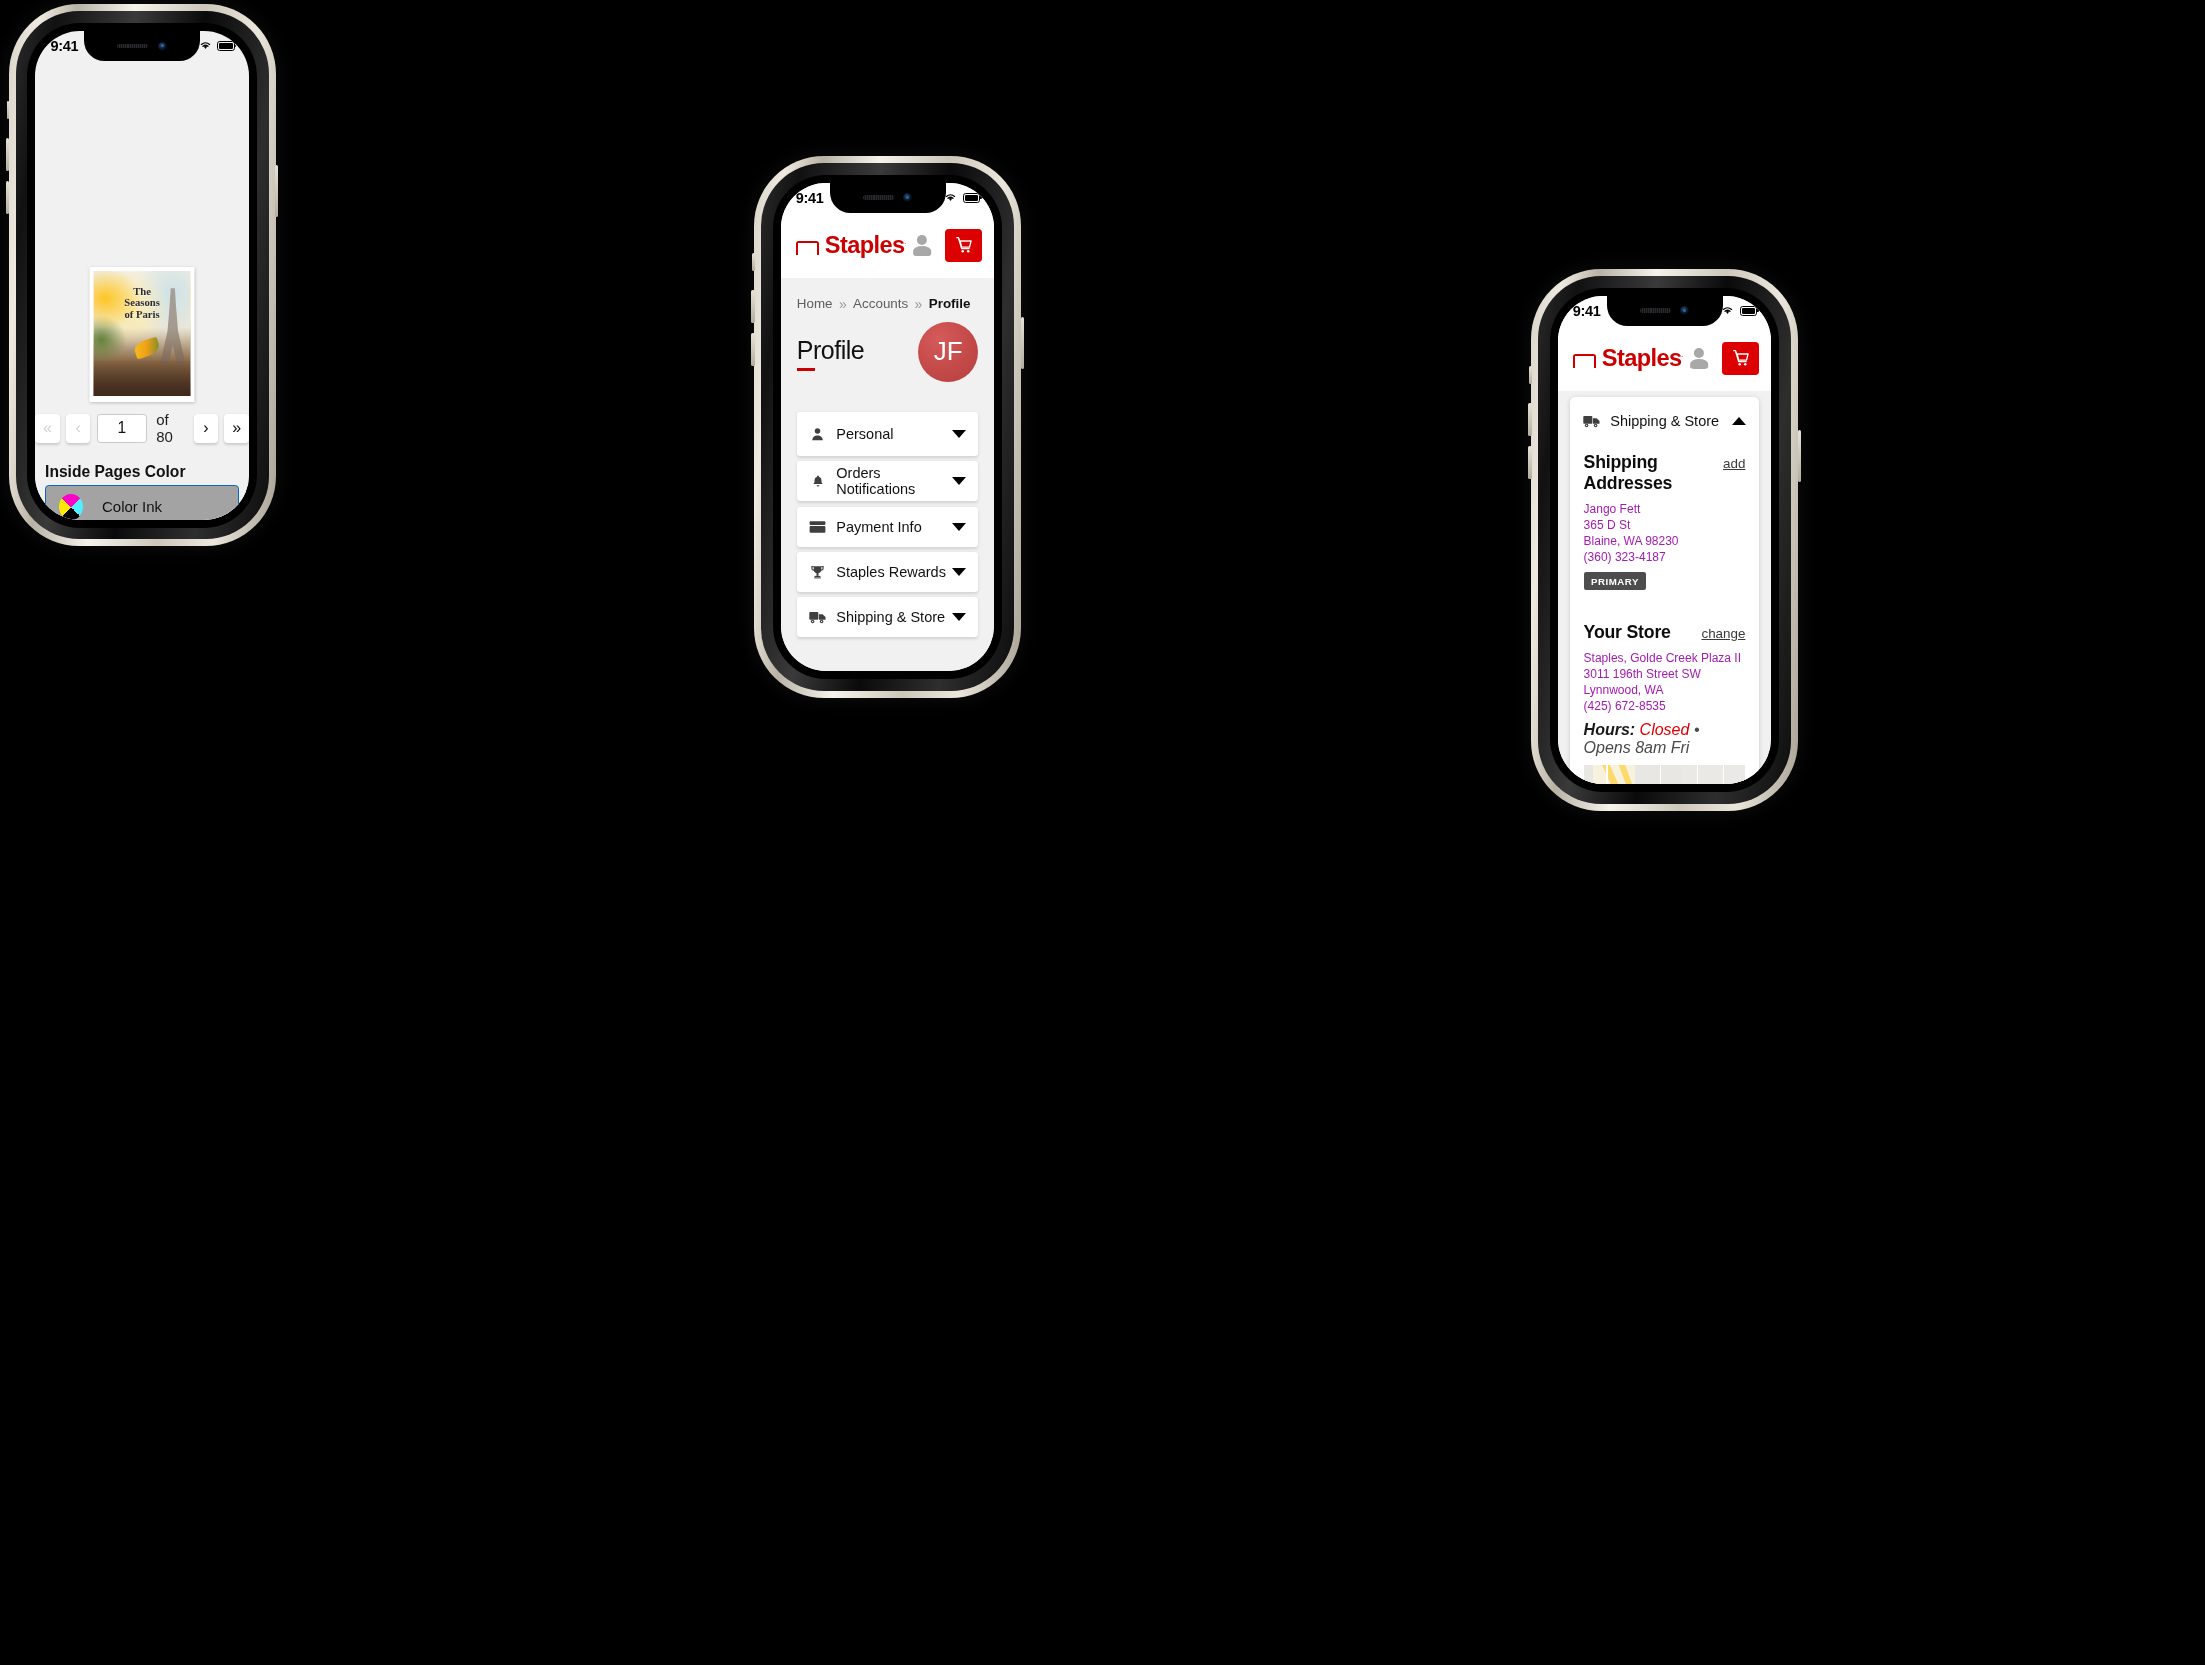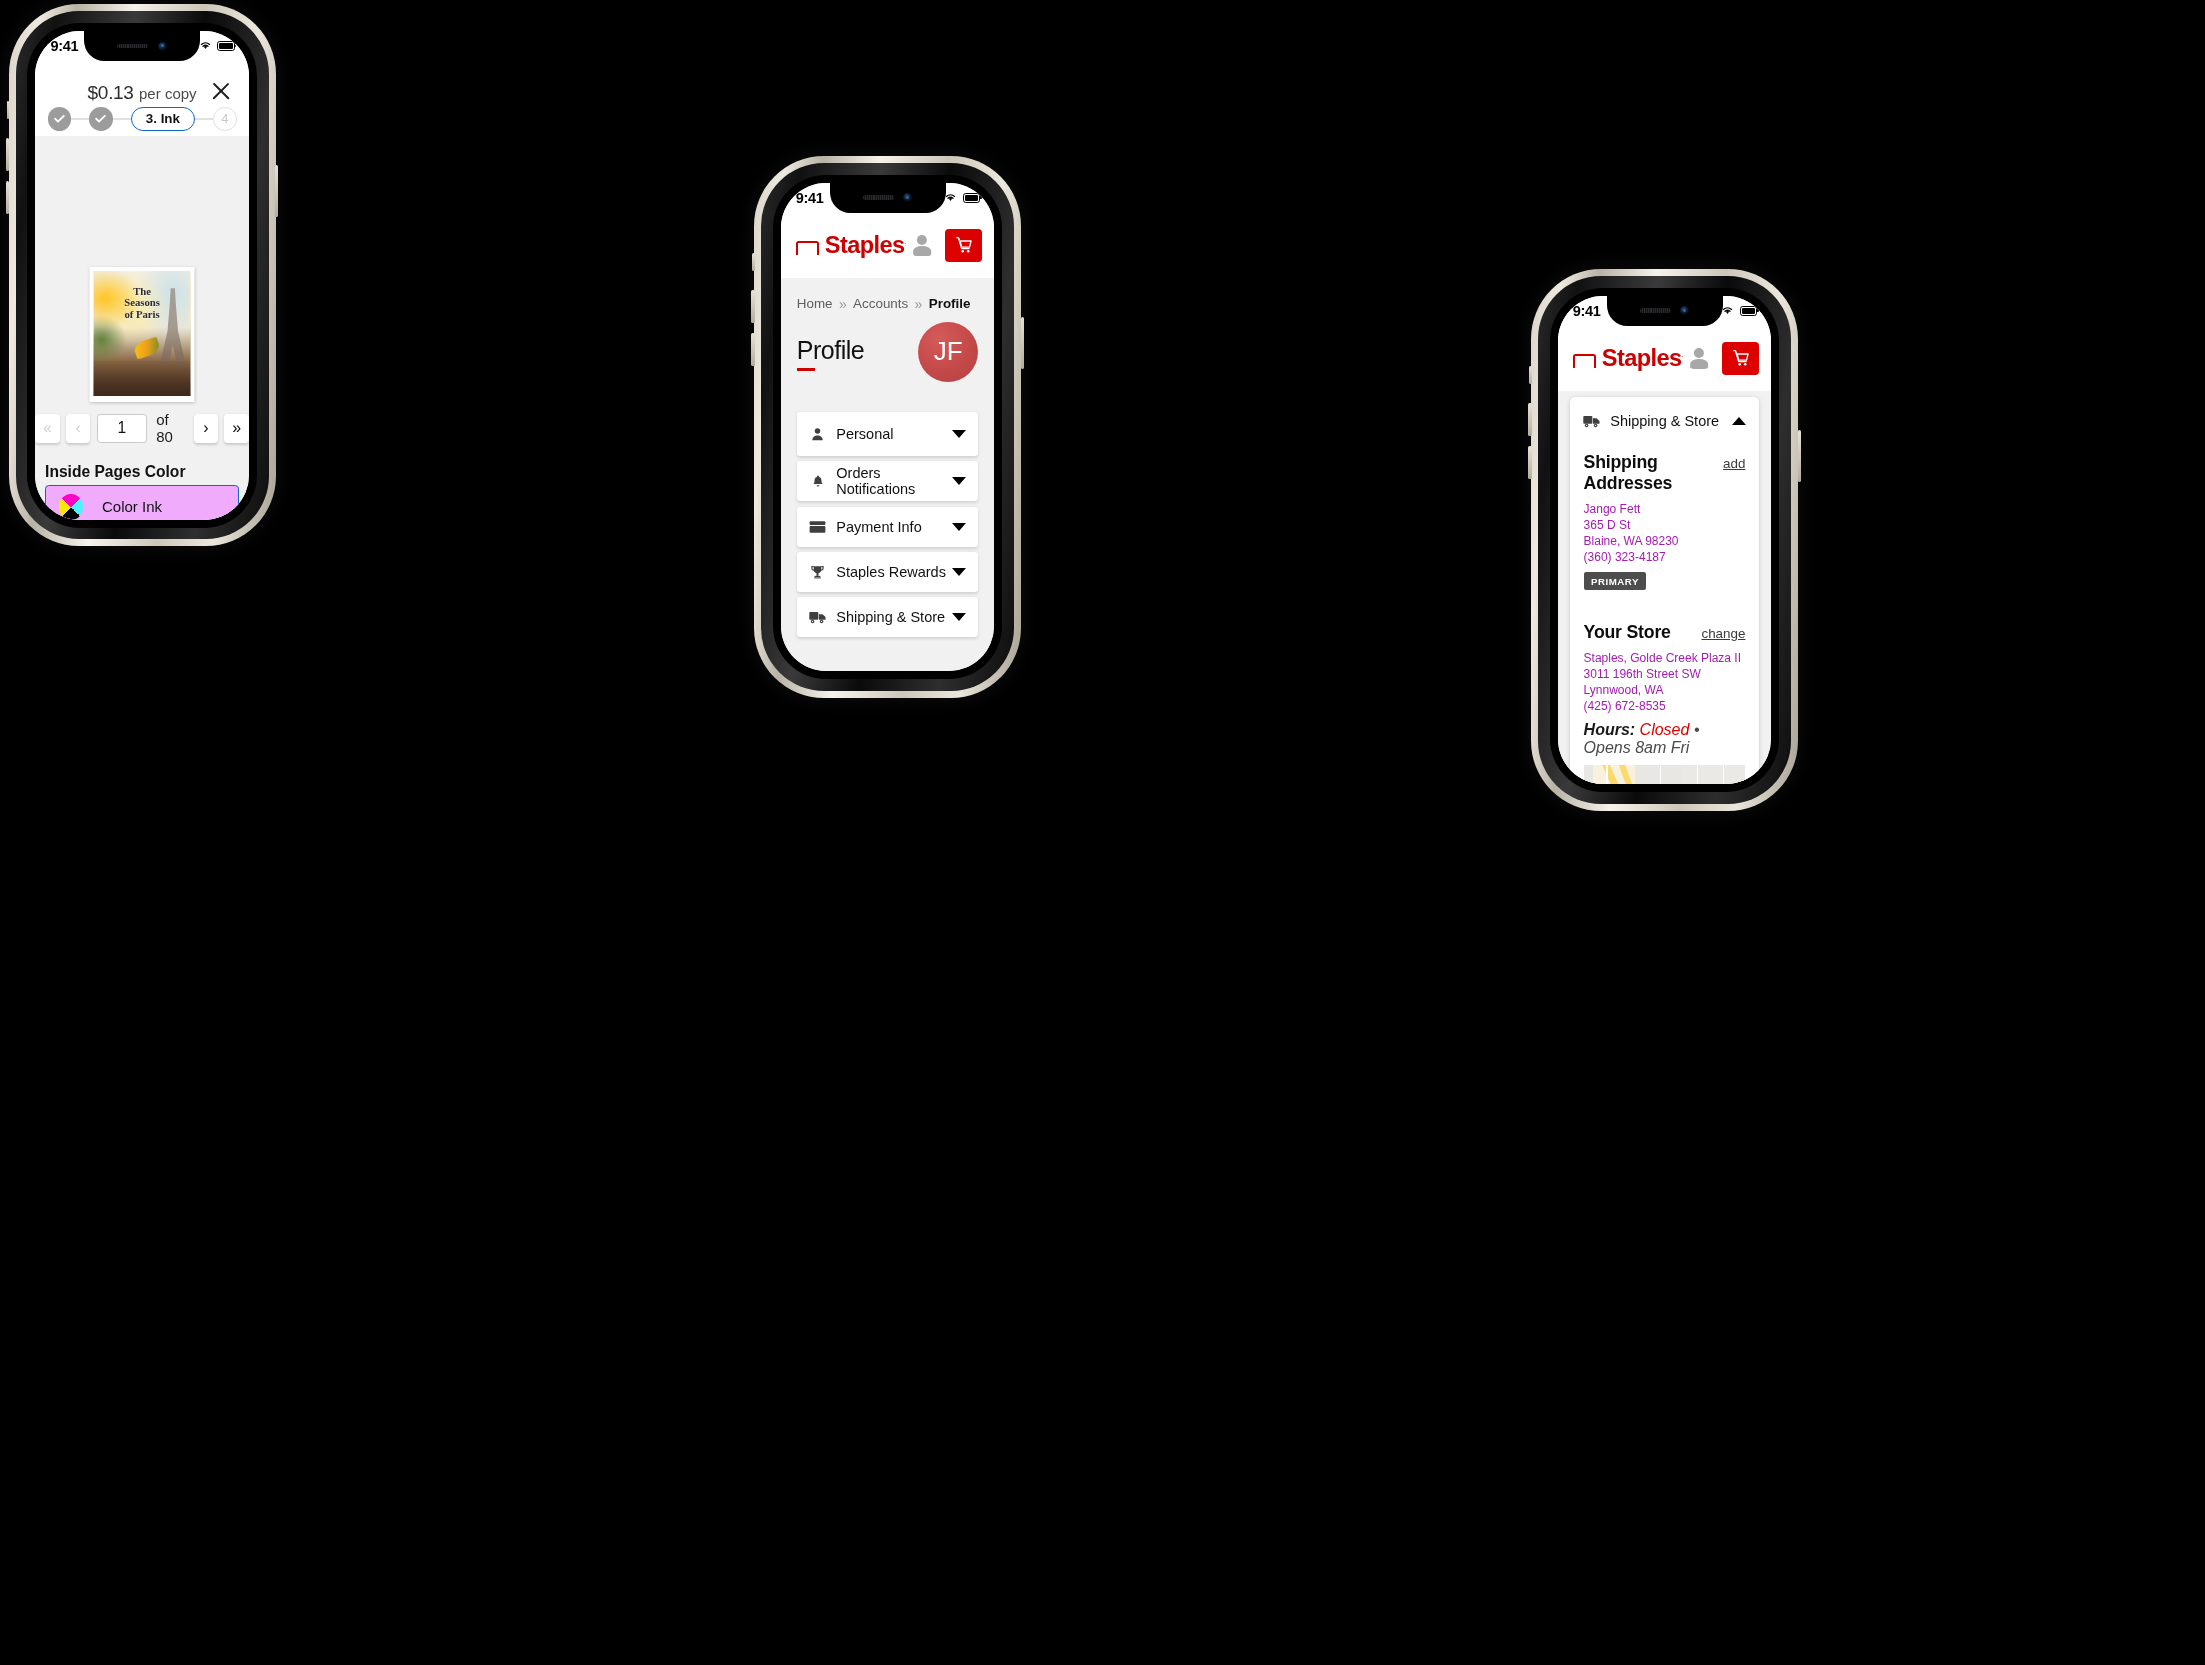--- a/index.html
+++ b/index.html
@@ -128,21 +128,21 @@
 
   .pager { position:absolute; left:0; right:0; top:275px; display:flex; align-items:center; justify-content:center; gap:6.4px; }
   .pgbtn { width:29px; height:29px; background:#fff; border-radius:3.8px; box-shadow:0 1.1px 2.7px rgba(0,0,0,.16);
            display:flex; align-items:center; justify-content:center; font-size:16px; line-height:1; color:#0b0b0b; }
   .pgbtn.dim { color:#d2d2d2; }
   .pgfield { width:59px; height:29px; background:#fff; border:1.1px solid #c9c9c9; border-radius:3.2px;
              display:flex; align-items:center; justify-content:center; font-size:15.6px; color:#111; }
   .pgof { font-size:15px; color:#1d1d1d; padding:0 3.2px; }
 
   .p1-sect { position:absolute; left:9.7px; right:9.7px; top:327px; font-size:15.6px; font-weight:700; color:#111; }
-  .opt { position:absolute; left:9.7px; right:9.7px; height:43px; background:#f0abfc; border-radius:3.8px;
+  .opt { position:absolute; left:9.7px; right:9.7px; height:43px; background:#a3a3a3; border-radius:3.8px;
          display:flex; align-items:center; padding-left:13px; box-shadow:0 1.1px 2.7px rgba(0,0,0,.12); }
   .opt.sel { border:1.6px solid #0d67c9; box-shadow:none; }
   .opt-label { font-size:15px; color:#111; margin-left:19.3px; }
   .cmyk { width:23.6px; height:26px; border-radius:50%; overflow:hidden; position:relative; flex:0 0 auto;
           background: conic-gradient(from -45deg, #ff00c8 0deg 90deg, #4ff0ff 90deg 180deg, #000 180deg 270deg, #ffe800 270deg 360deg); }
 
   
   #p2 { left: 754px; top: 156px; width: 267px; height: 542px; }
   .st-head { position:absolute; left:0; right:0; top:0; background:#fff; display:flex; align-items:center; z-index:12; }
   .st-logo { display:flex; align-items:flex-end; }
@@ -231,44 +231,20 @@
                     <path d="M4.4 8.2a11.6 11.6 0 0115.2 0" stroke="#000" stroke-width="2.4" fill="none" stroke-linecap="round"></path>
                     <path d="M7.4 11.6a7.2 7.2 0 019.2 0" stroke="#000" stroke-width="2.4" fill="none" stroke-linecap="round"></path>
                   </svg>
           </span>
           <span class="battery" style="width:17.7px;height:9.7px;">
                   <span style="right:1.1px;"></span>
                 </span>
         </div>
       </div>
 
-      <div class="p1-head">
-        <div class="p1-price">
-          <b>$0.13</b><span>per copy</span>
-        </div>
-        <div class="p1-close"></div>
-
-        <div class="stepper">
-          <div class="step-dot">
-            <svg viewBox="0 0 24 24">
-                    <path d="M4 12.5l5.2 5.2L20 7" stroke="#fff" stroke-width="3.4" fill="none" stroke-linecap="round" stroke-linejoin="round"></path>
-                  </svg>
-          </div>
-          <div class="step-line"></div>
-          <div class="step-dot">
-            <svg viewBox="0 0 24 24">
-                    <path d="M4 12.5l5.2 5.2L20 7" stroke="#fff" stroke-width="3.4" fill="none" stroke-linecap="round" stroke-linejoin="round"></path>
-                  </svg>
-          </div>
-          <div class="step-line"></div>
-          <div class="step-cur">3. Ink</div>
-          <div class="step-line"></div>
-          <div class="step-idle">4</div>
-        </div>
-      </div>
 
       <div class="pagebody" style="top:105px;">
 
         <div class="book-wrap">
           <div class="book-img">
             <div class="eiffel"></div>
             <div class="bktitle">
               <div>The</div>
               <div>Seasons</div>
               <div>of Paris</div>

